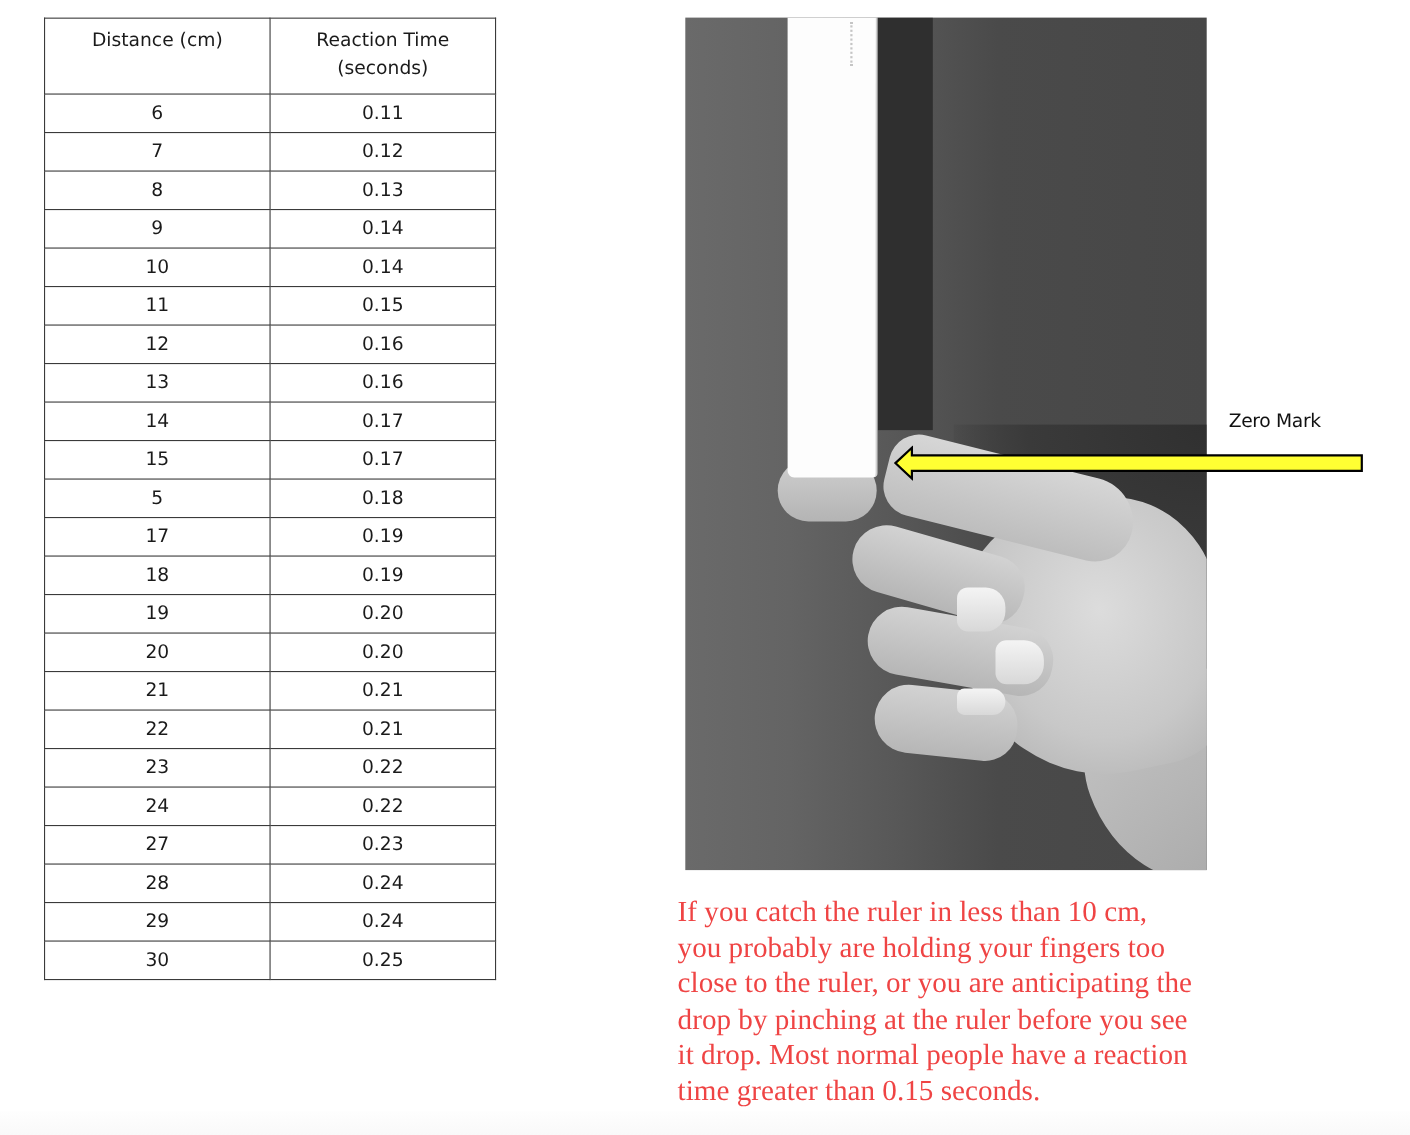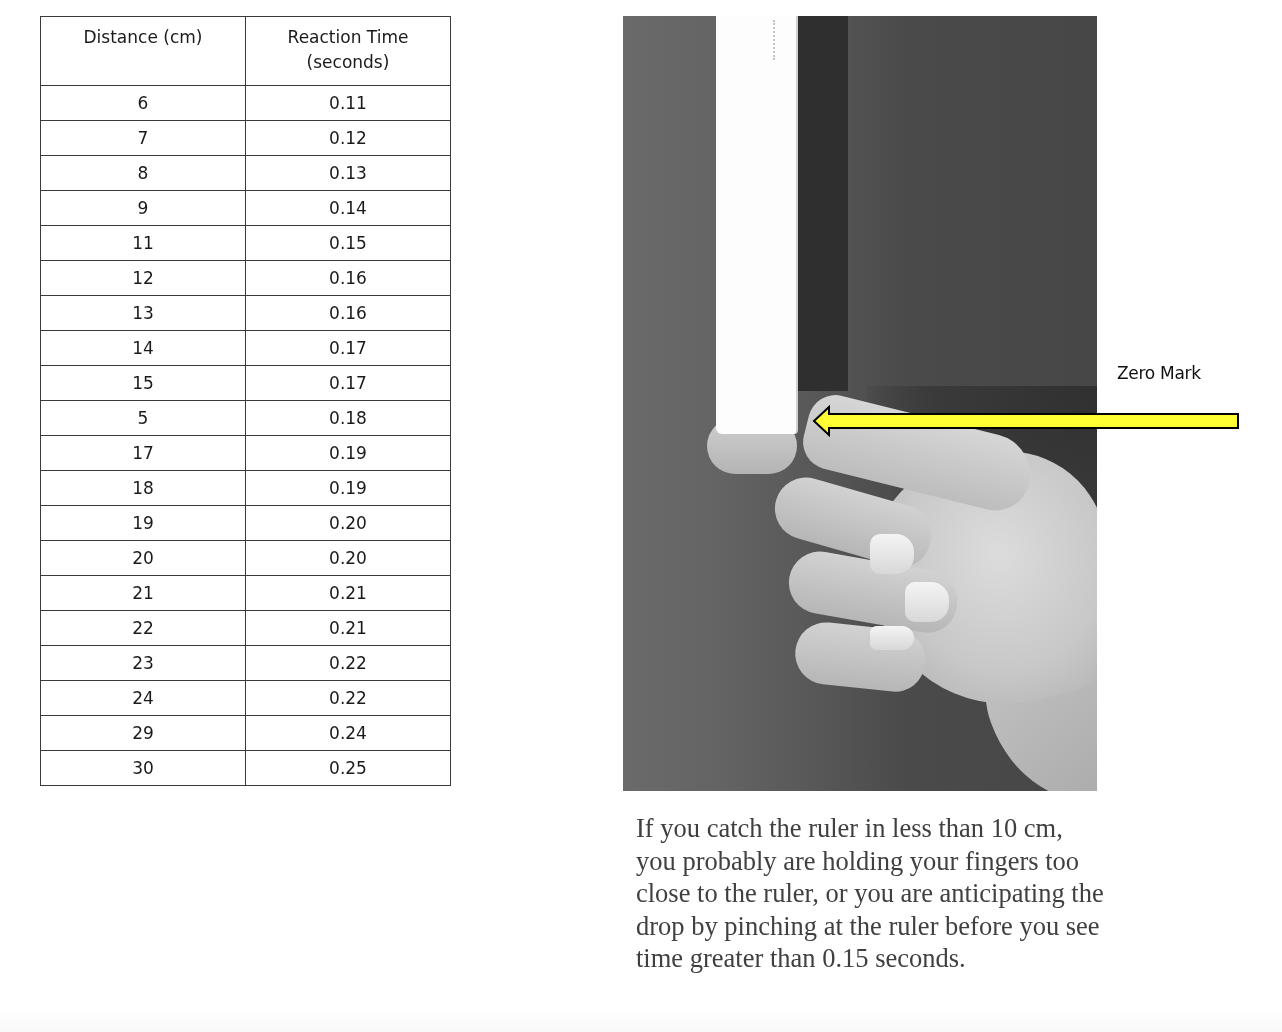--- a/index.html
+++ b/index.html
@@ -88,29 +88,29 @@
     .photo .fingertip {
       position: absolute; left: 84px; top: 402px; width: 90px; height: 56px;
       background: linear-gradient(180deg, #cfcfcf, #b4b4b4);
       border-radius: 28px;
     }
     
     .arrow {
       position: absolute; left: 812px; top: 405px; width: 430px; height: 32px;
     }
     .zero-label {
-      position: absolute; left: 1117px; top: 363px;
+      position: absolute; left: 1117px; top: 373px;
       font-family: "DejaVu Sans", sans-serif; font-size: 17px; color: #111;
       letter-spacing: -0.3px;
     }
     
     .caption {
-      position: absolute; left: 636px; top: 812px; width: 540px;
+      position: absolute; left: 616px; top: 812px; width: 540px;
       font-family: "Liberation Serif", serif; font-size: 26.5px; line-height: 32.6px;
-      color: #404040; margin: 0;
+      color: #ef4444; margin: 0;
     }
     .caption span { display: block; white-space: nowrap; }
   </style>
 </head>
 <body>
 
 <table class="rt-table">
   <thead>
     <tr>
       <th class="c1"><span>Distance (cm)</span></th>
@@ -131,20 +131,24 @@
       </tr>
       <tr>
         <td>8</td>
         <td>0.13</td>
       </tr>
       <tr>
         <td>9</td>
         <td>0.14</td>
       </tr>
       <tr>
+        <td>10</td>
+        <td>0.14</td>
+      </tr>
+      <tr>
         <td>11</td>
         <td>0.15</td>
       </tr>
       <tr>
         <td>12</td>
         <td>0.16</td>
       </tr>
       <tr>
         <td>13</td>
         <td>0.16</td>
@@ -185,20 +189,28 @@
         <td>22</td>
         <td>0.21</td>
       </tr>
       <tr>
         <td>23</td>
         <td>0.22</td>
       </tr>
       <tr>
         <td>24</td>
         <td>0.22</td>
+      </tr>
+      <tr>
+        <td>27</td>
+        <td>0.23</td>
+      </tr>
+      <tr>
+        <td>28</td>
+        <td>0.24</td>
       </tr>
       <tr>
         <td>29</td>
         <td>0.24</td>
       </tr>
       <tr>
         <td>30</td>
         <td>0.25</td>
       </tr>
     </tbody>
@@ -224,16 +236,17 @@
 <svg class="arrow" viewBox="0 0 430 32" xmlns="http://www.w3.org/2000/svg">
   <polygon points="2,16 17,2 17,9 426,9 426,23 17,23 17,30" fill="#ffff33" stroke="#000" stroke-width="2"></polygon>
 </svg>
 <div class="zero-label">Zero Mark</div>
 
 <p class="caption">
   <span>If you catch the ruler in less than 10 cm,</span>
   <span>you probably are holding your fingers too</span>
   <span>close to the ruler, or you are anticipating the</span>
   <span>drop by pinching at the ruler before you see</span>
+  <span>it drop. Most normal people have a reaction</span>
   <span>time greater than 0.15 seconds.</span>
 </p>
 
 <div class="bottom-fade"></div>
 
 </body></html>

